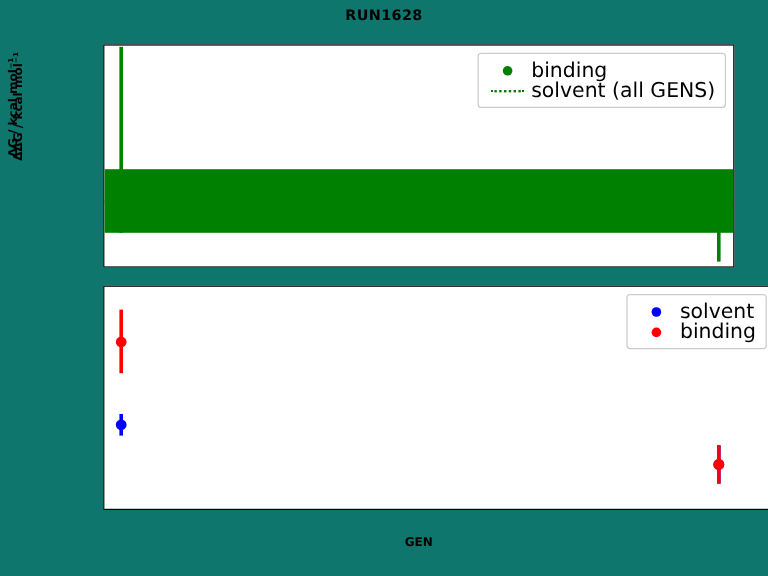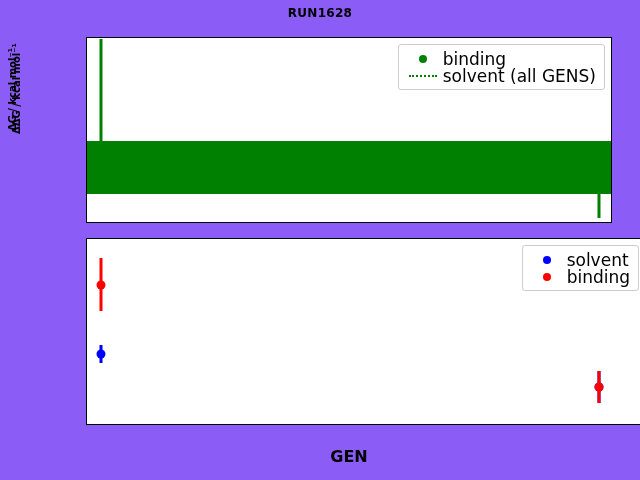--- a/index.html
+++ b/index.html
@@ -13,21 +13,21 @@
     font-family: "DejaVu Sans", sans-serif;
     overflow: hidden;
     position: relative;
   }
 
   #figure {
     position: absolute;
     left: 0; top: 0;
     width: 640px;
     height: 480px;
-    background: #8b5cf6;
+    background: #0f766e;
   }
 
   
   .fig-title {
     position: absolute;
     left: 0;
     top: 6px;
     width: 640px;
     text-align: center;
     font-size: 12px;
@@ -106,21 +106,21 @@
     left: -58px;
     top: 84px;
     width: 140px;
   }
   .xlabel {
     position: absolute;
     left: 86px;
     top: 447px;
     width: 526px;
     text-align: center;
-    font-size: 16px;
+    font-size: 10px;
     font-weight: bold;
     color: #000000;
   }
 
   
   .errbar {
     position: absolute;
     width: 3px;
     transform: translateX(-50%);
   }

